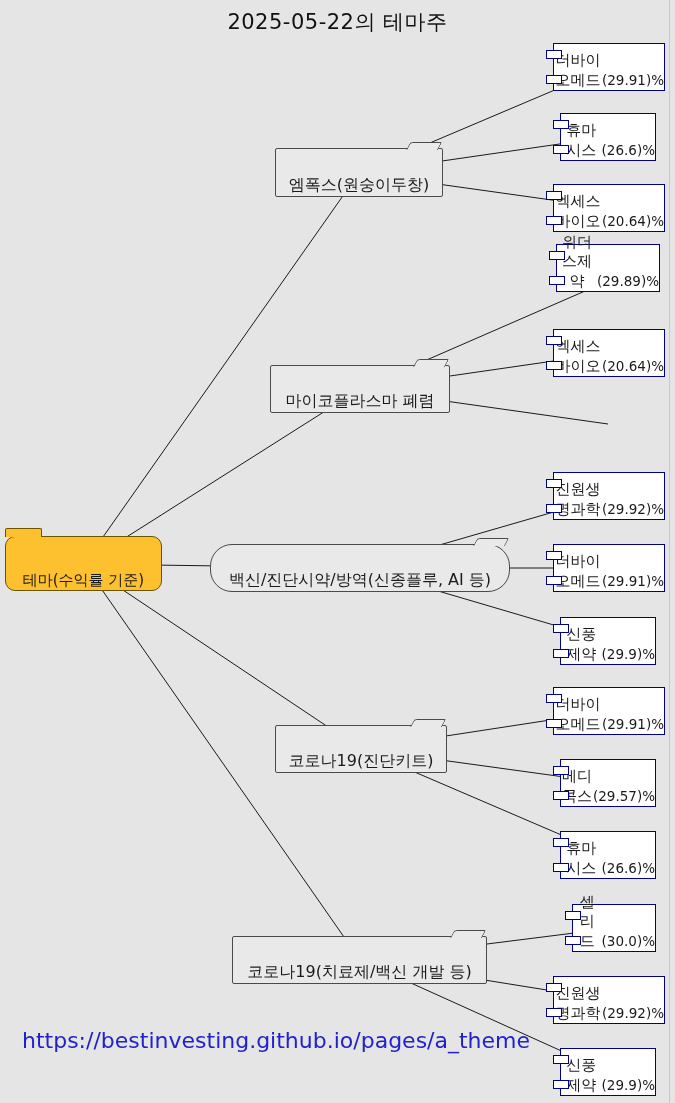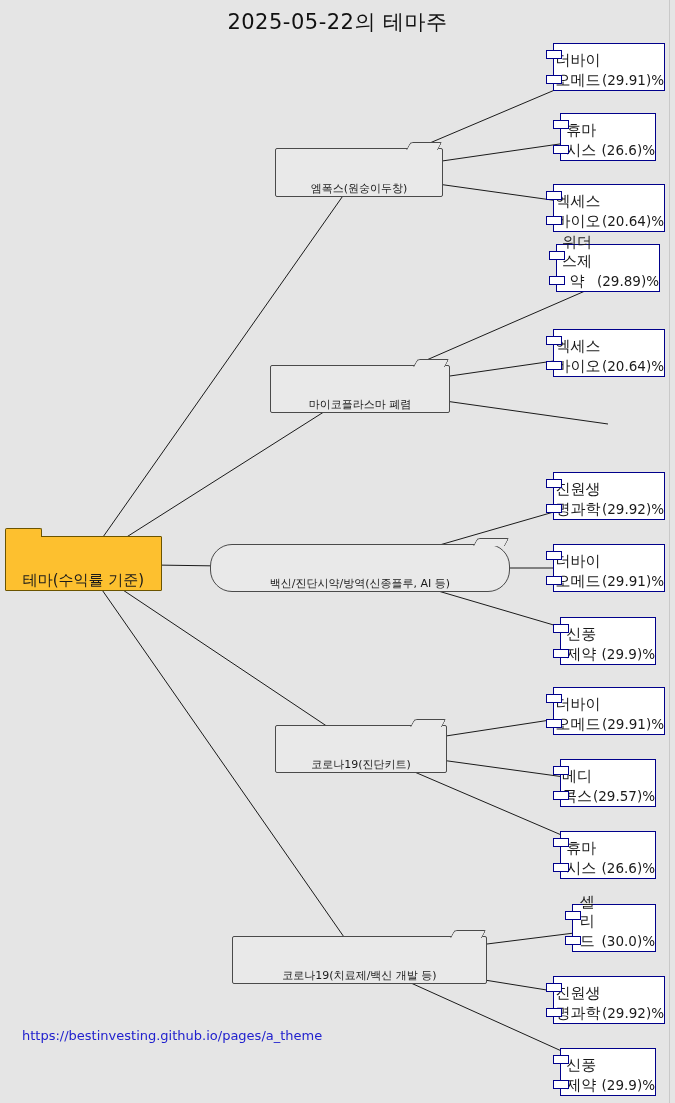--- a/index.html
+++ b/index.html
@@ -21,44 +21,44 @@
          font-size:21px;letter-spacing:0.5px;color:#111;}
 
   svg.edges{position:absolute;left:0;top:0;z-index:1;}
   svg.edges line{stroke:var(--edge);stroke-width:1;}
 
   .node{position:absolute;z-index:2;display:flex;flex-direction:row;
         align-items:flex-end;justify-content:center;text-align:center;}
 
   
   .root{background:var(--root-fill);border:1px solid var(--root-border);
-        font-size:15px;height:55px;border-radius:1px;}
+        font-size:15px;height:55px;border-radius:10px;}
   .root .tab-top-left{position:absolute;left:-1px;top:-9px;width:37px;height:9px;
         background:var(--root-fill);border:1px solid var(--root-border);
         border-bottom:none;border-radius:2px 2px 0 0;}
 
   
   .theme{background:var(--theme-fill);border:1px solid var(--theme-border);
-         font-size:11px;height:48px;border-radius:2px;}
+         font-size:16px;height:48px;border-radius:2px;}
   .theme .tab-top-right{position:absolute;right:4px;top:-7px;width:32px;height:8px;
          background:var(--theme-fill);border:1px solid var(--theme-border);
          border-bottom:none;border-radius:3px 2px 0 0;
          transform:skewX(-28deg);transform-origin:bottom right;}
 
   
   .leaf{background:#ffffff;border:1px solid var(--leaf-border);height:48px;
         line-height:1.3;}
   .leaf .ctab{position:absolute;left:-8px;width:16px;height:9px;background:#fff;
         border:1px solid var(--leaf-border);}
   .leaf .ctab.t1{top:6px;}
   .leaf .ctab.t2{bottom:6px;}
   .leaf-name{font-size:15px;}
   .leaf-pct{font-size:13.5px;}
 
-  .footer-link{position:absolute;left:22px;top:1028px;font-size:13px;
+  .footer-link{position:absolute;left:22px;top:1028px;font-size:22px;
         color:var(--link);text-decoration:none;z-index:2;}
   .right-divider{position:absolute;left:669px;top:0;width:1px;height:1103px;
         background:#c9c9c9;z-index:0;}
 </style>
 </head>
 <body>
 
 <div class="canvas">
 
   <div class="title">2025-05-22의 테마주</div>

